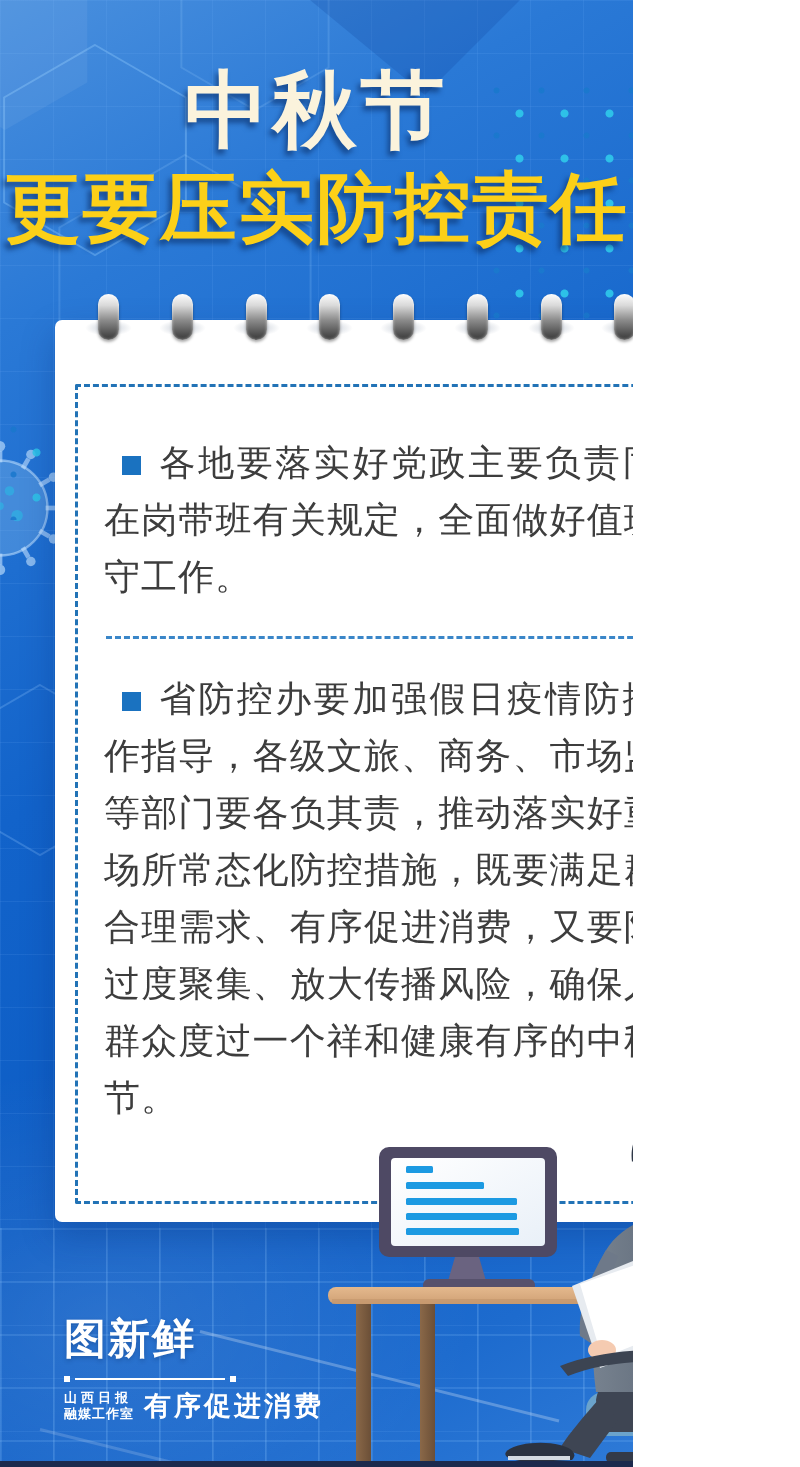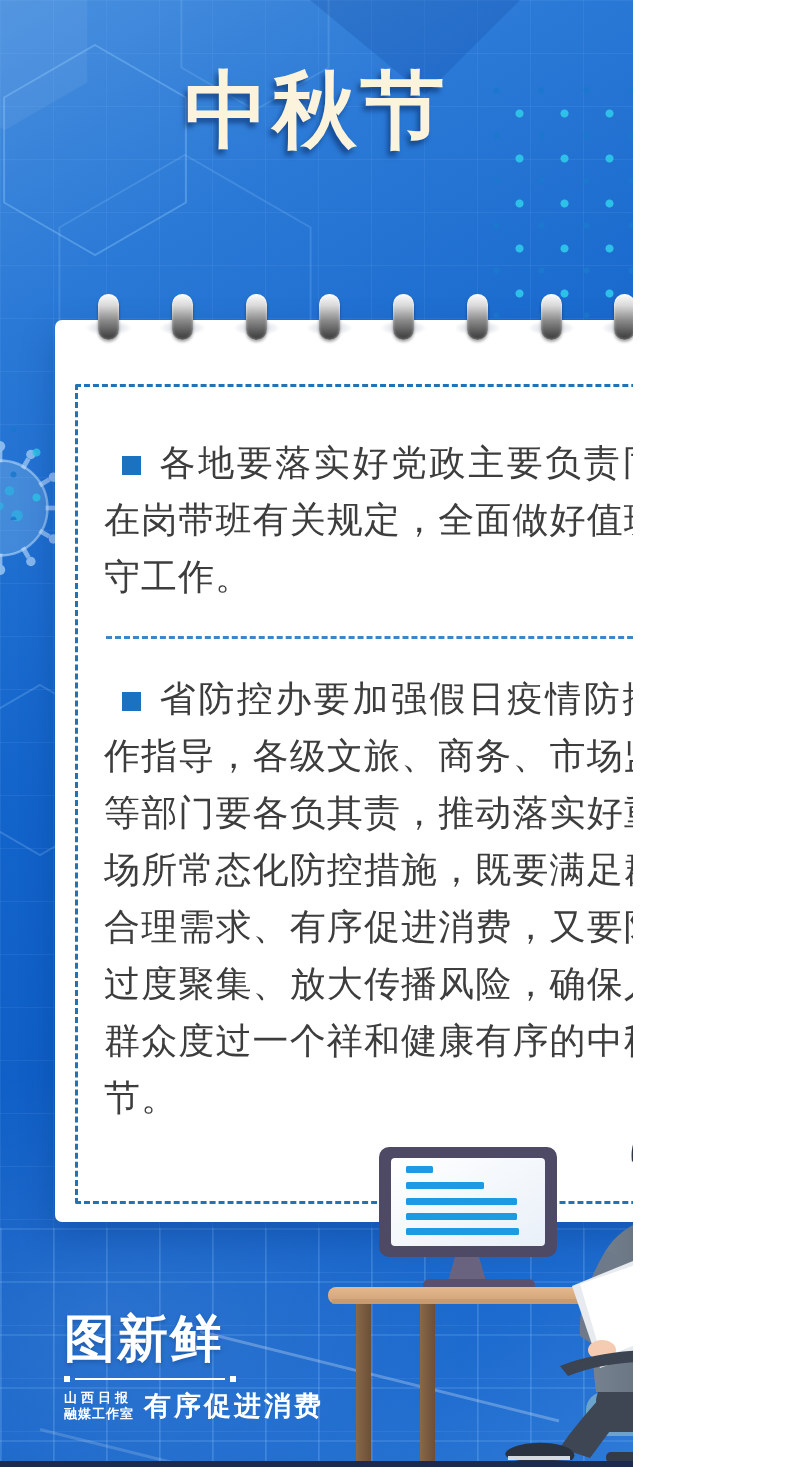--- a/index.html
+++ b/index.html
@@ -48,21 +48,21 @@
     background:radial-gradient(ellipse at center, rgba(80,100,130,.35), transparent 70%);z-index:-1;}
   .card-border{position:absolute;left:20px;right:18px;top:64px;bottom:18px;
     border:3px dashed #2273b6;border-radius:2px;padding:48px 26px 0;box-sizing:border-box;}
   .notice{margin:0;font-size:36px;line-height:57px;letter-spacing:1px;color:#3d3d3d;
     text-align:justify;text-indent:18px;font-family:Liberation Serif, serif;}
   .sq{display:inline-block;width:19px;height:19px;background:#1a72c0;margin-right:17px;}
   .divider{border:0;border-top:3px dashed #3a86c8;margin:30px 2px 32px;}
 
   
   .logo-block{position:absolute;left:64px;top:1310px;z-index:5;color:#fff;}
-  .logo-main{font-size:51px;font-weight:900;letter-spacing:2px;line-height:58px;
+  .logo-main{font-size:42px;font-weight:900;letter-spacing:2px;line-height:58px;
     text-shadow:0 2px 4px rgba(10,40,90,.3);}
   .logo-divider{display:flex;align-items:center;width:172px;margin:8px 0 6px;}
   .logo-divider .d{width:6px;height:6px;background:#fff;}
   .logo-divider .l{flex:1;height:2px;background:#fff;margin:0 5px;}
   .org{display:flex;align-items:center;}
   .org-left{display:flex;flex-direction:column;margin-right:10px;}
   .org-left .o1{font-size:13px;letter-spacing:4px;line-height:16px;font-weight:700;}
   .org-left .o2{font-size:13px;letter-spacing:1px;line-height:16px;font-weight:700;}
   .studio{font-size:27px;font-weight:900;letter-spacing:3px;}
 
@@ -138,20 +138,21 @@
 
   <div class="dots dots-right"></div>
   <div class="dots dots-right2"></div>
   <div class="dots dots-left"></div>
   <div class="ray ray1"></div>
   <div class="ray ray2"></div>
   <div class="ray ray3"></div>
 
   <div class="title">
     <div class="t1">中秋节</div>
+    <div class="t2">更要压实防控责任</div>
   </div>
 
   <div class="card">
     <div class="rings">
       <span class="ring"></span>
       <span class="ring"></span>
       <span class="ring"></span>
       <span class="ring"></span>
       <span class="ring"></span>
       <span class="ring"></span>

